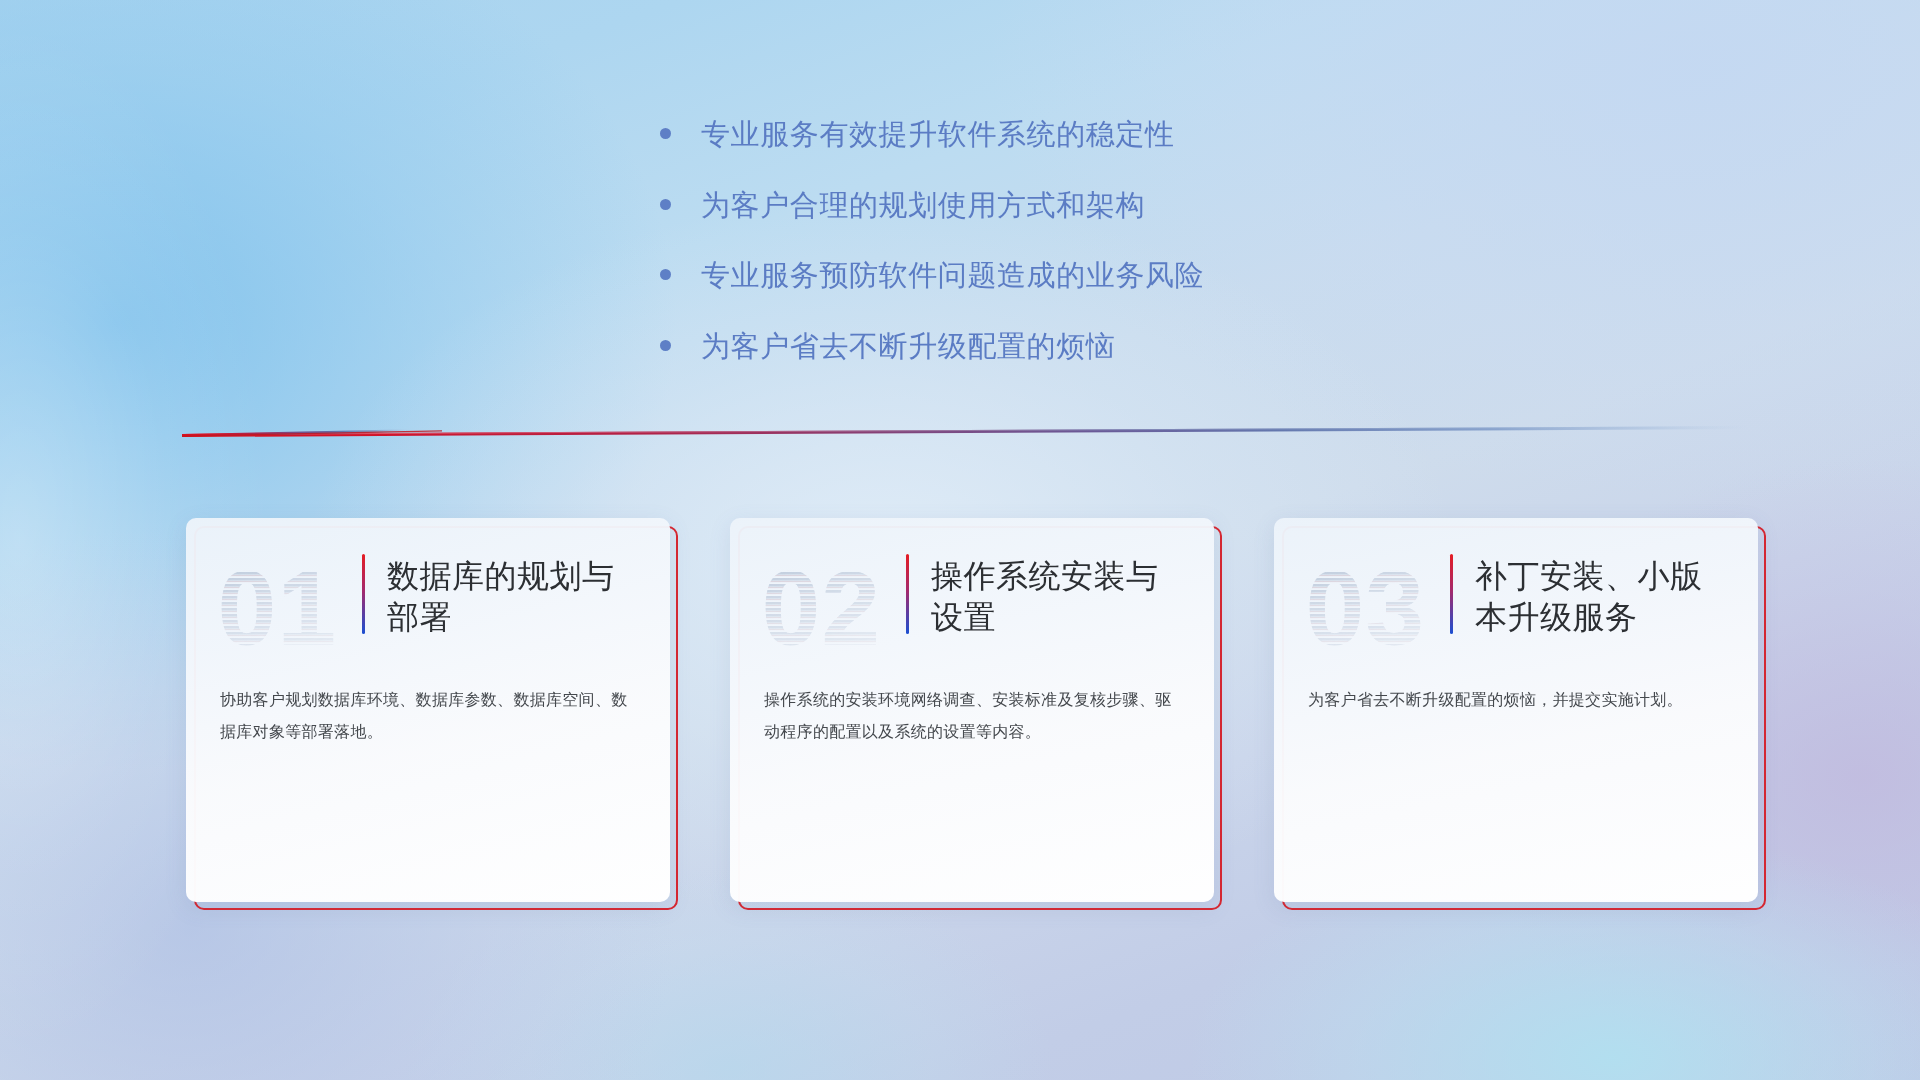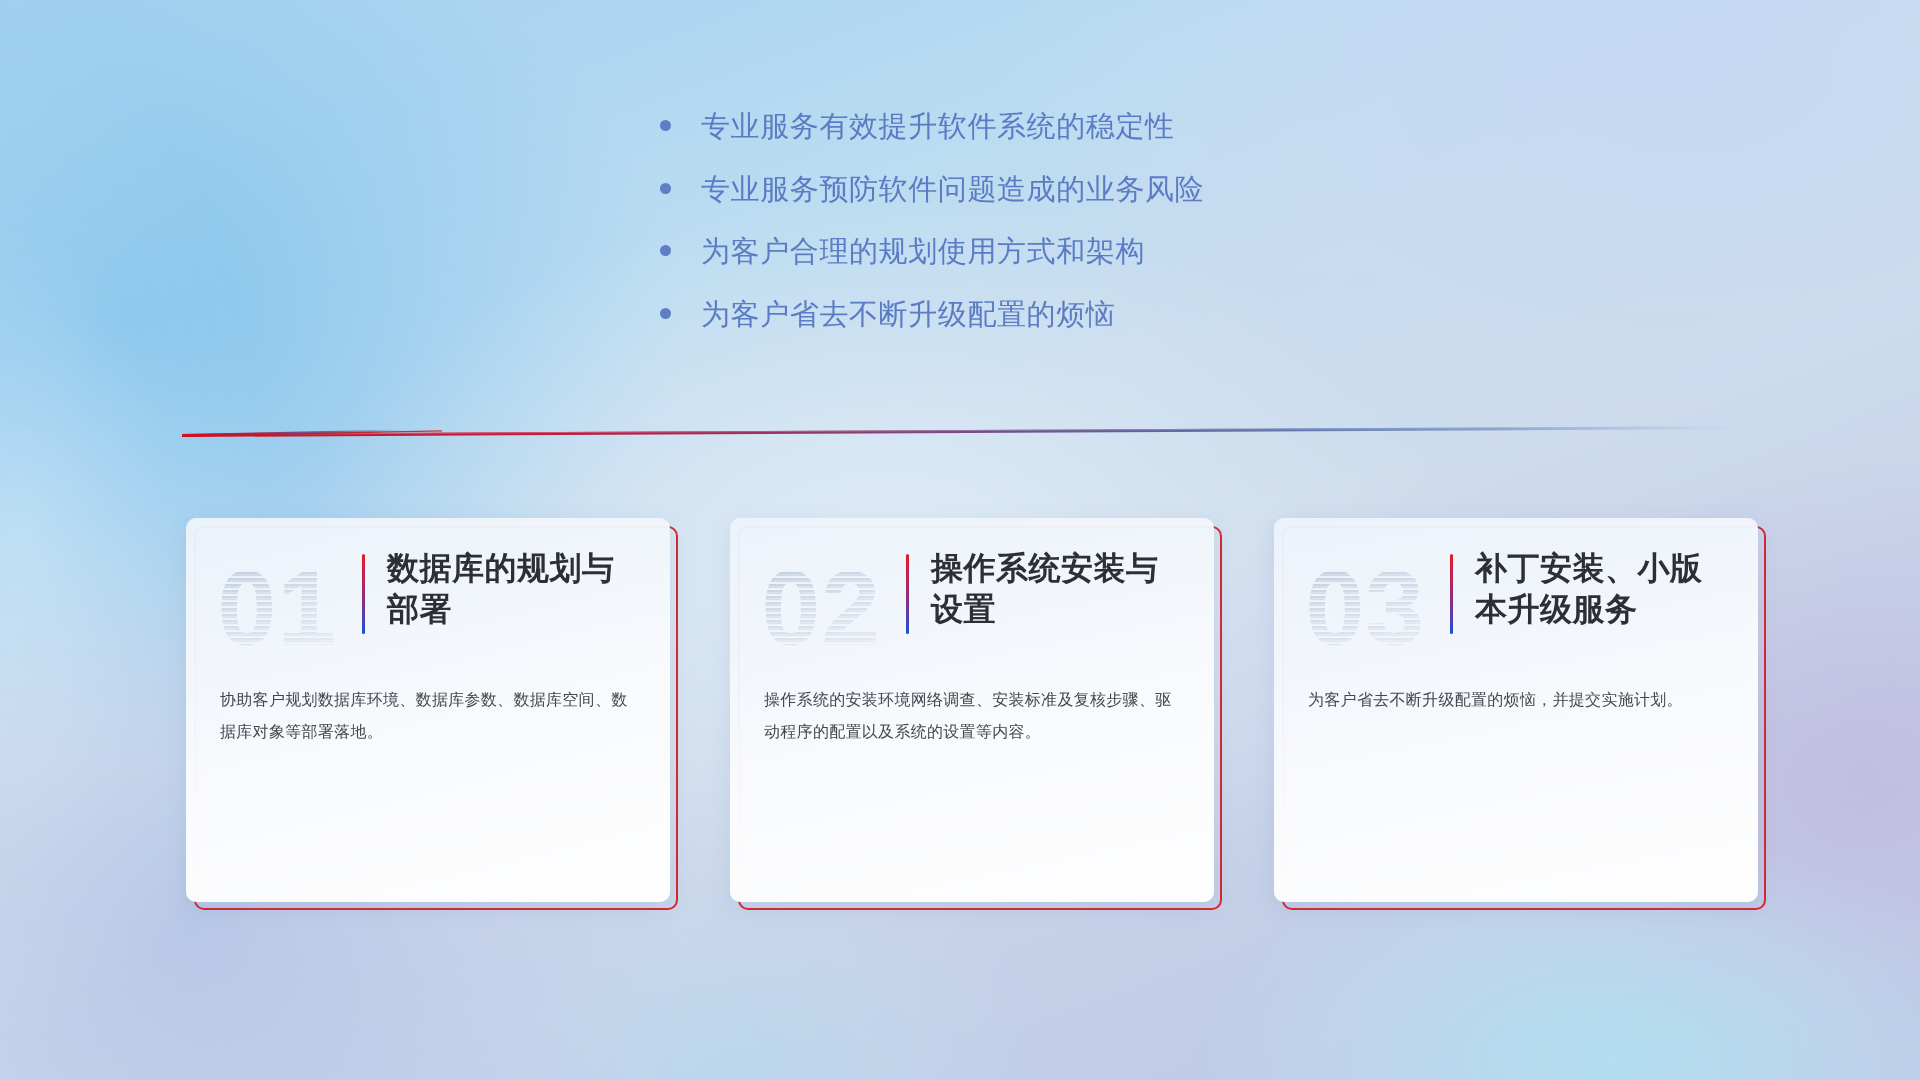--- a/index.html
+++ b/index.html
@@ -113,20 +113,21 @@
     position: relative;
     top: -5px;
   }
   .bullet-text {
     font-size: 29px;
     line-height: 1.26;
     color: #5b7cc4;
     letter-spacing: 0.6px;
     font-weight: 500;
     white-space: nowrap;
+    margin-top: 8px;
   }
 
   
   #section-divider {
     position: absolute;
     left: 182px;
     top: 420px;
     width: 1566px;
     height: 22px;
   }
@@ -208,23 +209,24 @@
     margin-top: 10px;
     margin-right: 22px;
     border-radius: 2px;
     background: linear-gradient(to bottom, #e51c23 0%, #a4296c 46%, #1b4fd2 100%);
   }
   .card-title {
     flex: 1 1 auto;
     font-size: 32px;
     line-height: 1.28;
     color: #2c2f33;
-    font-weight: 700;
+    font-weight: 400;
     letter-spacing: 0.5px;
     padding-top: 4px;
+    margin-top: 8px;
   }
   .card-body {
     padding: 4px 34px 0 34px;
     font-size: 16px;
     line-height: 2.0;
     color: #44484d;
     letter-spacing: 0.3px;
   }
 </style>
 </head>
@@ -242,25 +244,25 @@
   <div class="bg-layer bg-glow-periwinkle"></div>
   <div class="bg-layer bg-glow-white-left"></div>
 
   <div id="bullet-list">
     <div class="bullet-row">
       <span class="bullet-dot"></span>
       <span class="bullet-text">专业服务有效提升软件系统的稳定性</span>
     </div>
     <div class="bullet-row">
       <span class="bullet-dot"></span>
-      <span class="bullet-text">专业服务预防软件问题造成的业务风险</span>
+      <span class="bullet-text">为客户合理的规划使用方式和架构</span>
     </div>
     <div class="bullet-row">
       <span class="bullet-dot"></span>
-      <span class="bullet-text">为客户合理的规划使用方式和架构</span>
+      <span class="bullet-text">专业服务预防软件问题造成的业务风险</span>
     </div>
     <div class="bullet-row">
       <span class="bullet-dot"></span>
       <span class="bullet-text">为客户省去不断升级配置的烦恼</span>
     </div>
   </div>
 
   <div id="section-divider">
     <svg viewBox="0 0 1566 22" preserveAspectRatio="none" aria-hidden="true">
       <defs>

